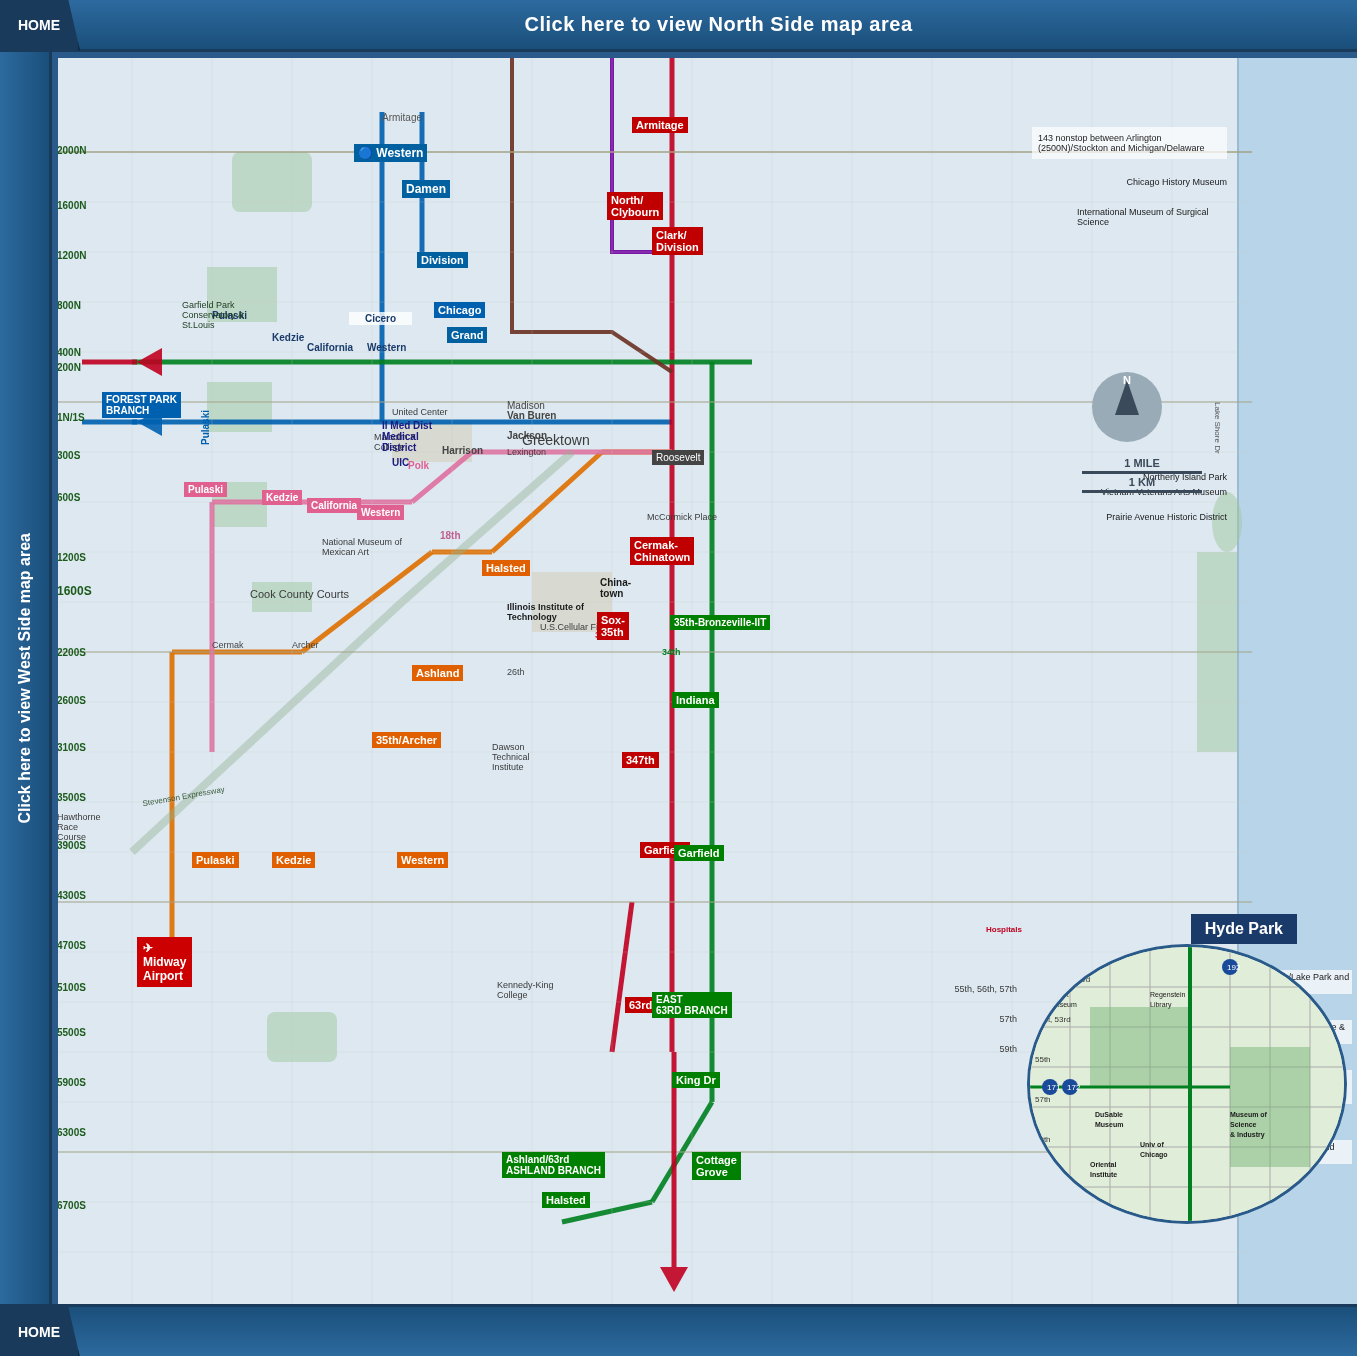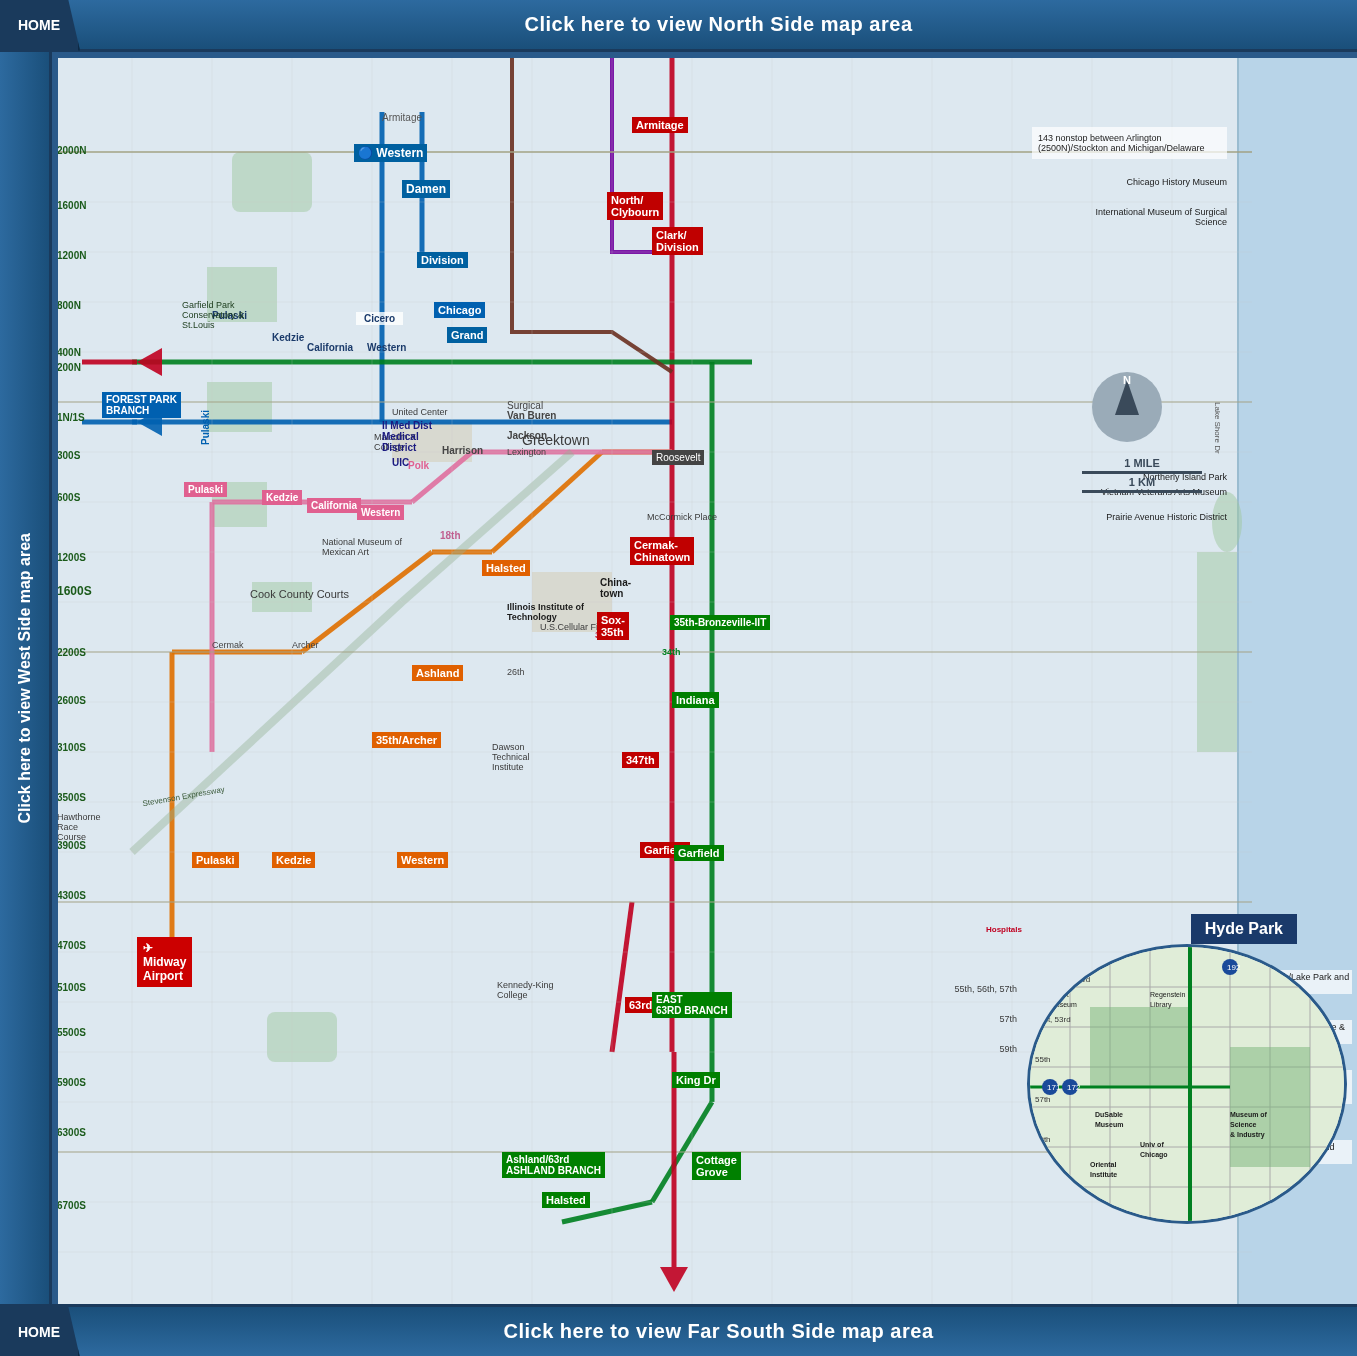--- a/index.html
+++ b/index.html
@@ -310,23 +310,20 @@
     <span>HOME</span>
   </div>
   <div class="top-bar-title">
     <span>Click here to view North Side map area</span>
   </div>
 </div>
 
 <div class="bottom-bar">
   <div class="home-btn-bottom">
     <span>HOME</span>
-  </div>
-  <div class="bottom-bar-title">
-    <span>Click here to view Far South Side map area</span>
   </div>
 </div>
 
 <div class="left-bar">
   <div class="left-bar-text">
     <span>Click here to view West Side map area</span>
   </div>
 </div>
 
 <div class="map-area">
@@ -602,21 +599,21 @@
         <text x="197" y="23" font-size="8" fill="white">192</text>
       </svg>
     </div>
 
     <div style="position:absolute;top:75px;right:130px;font-size:9px;color:#1a1a1a;max-width:195px;background:rgba(255,255,255,0.7);padding:6px;">
       143 nonstop between Arlington (2500N)/Stockton and Michigan/Delaware
     </div>
     <div style="position:absolute;top:125px;right:130px;font-size:9px;color:#1a1a1a;max-width:150px;">
       Chicago History Museum
     </div>
-    <div style="position:absolute;top:155px;right:130px;font-size:9px;color:#1a1a1a;max-width:150px;text-align:right;">
+    <div style="position:absolute;top:155px;right:130px;font-size:9px;color:#1a1a1a;max-width:150px;">
       International Museum of Surgical Science
     </div>
     <div style="position:absolute;top:435px;right:130px;font-size:9px;color:#1a1a1a;max-width:150px;">
       Vietnam Veterans Arts Museum
     </div>
     <div style="position:absolute;top:460px;right:130px;font-size:9px;color:#1a1a1a;max-width:150px;">
       Prairie Avenue Historic District
     </div>
     <div style="position:absolute;top:420px;right:130px;font-size:9px;color:#1a1a1a;max-width:120px;">
       Northerly Island Park
@@ -628,39 +625,39 @@
     <div style="position:absolute;bottom:260px;right:5px;font-size:9px;color:#1a1a1a;max-width:180px;background:rgba(255,255,255,0.7);padding:2px;">
       10 nonstop between Museum of Science &amp; Industry and 11th/Columbus
     </div>
     <div style="position:absolute;bottom:200px;right:5px;font-size:9px;color:#1a1a1a;max-width:190px;background:rgba(255,255,255,0.7);padding:2px;">
       Bus 10 offers direct service to/from North Michigan Avenue and downtown. See other side for hours.
     </div>
     <div style="position:absolute;bottom:140px;right:5px;font-size:9px;color:#1a1a1a;max-width:180px;background:rgba(255,255,255,0.7);padding:2px;">
       14 26 nonstop between 67th/Jeffery and 11th/Columbus
     </div>
 
-    <div style="position:absolute;left:304px;top:260px;font-size:10px;font-weight:bold;color:#1a3a6a;background:rgba(255,255,255,0.8);padding:1px 8px;">Cicero</div>
+    <div style="position:absolute;left:297px;top:260px;font-size:10px;font-weight:bold;color:#1a3a6a;background:rgba(255,255,255,0.8);padding:1px 16px;">Cicero</div>
     <div style="position:absolute;left:160px;top:258px;font-size:10px;font-weight:bold;color:#1a3a6a;">Pulaski</div>
     <div style="position:absolute;left:220px;top:280px;font-size:10px;font-weight:bold;color:#1a3a6a;">Kedzie</div>
     <div style="position:absolute;left:255px;top:290px;font-size:10px;font-weight:bold;color:#1a3a6a;">California</div>
     <div style="position:absolute;left:315px;top:290px;font-size:10px;font-weight:bold;color:#1a3a6a;">Western</div>
 
     <div style="position:absolute;left:130px;top:248px;font-size:9px;color:#1a3a1a;max-width:70px;">Garfield Park Conservatory &amp; St.Louis</div>
 
     <div style="position:absolute;left:388px;top:478px;font-size:10px;color:#c06090;font-weight:bold;">18th</div>
 
     <div style="position:absolute;left:356px;top:408px;font-size:10px;color:#e06090;font-weight:bold;">Polk</div>
 
     <div style="position:absolute;left:390px;top:393px;font-size:10px;color:#444;font-weight:bold;">Harrison</div>
 
     <div style="position:absolute;left:455px;top:378px;font-size:10px;color:#444;font-weight:bold;">Jackson</div>
 
     <div style="position:absolute;left:455px;top:358px;font-size:10px;color:#444;font-weight:bold;">Van Buren</div>
 
-    <div style="position:absolute;left:455px;top:348px;font-size:10px;color:#444;">Surgical</div>
+    <div style="position:absolute;left:455px;top:348px;font-size:10px;color:#444;">Madison</div>
 
     <div style="position:absolute;left:455px;top:395px;font-size:9px;color:#444;">Lexington</div>
 
     <div style="position:absolute;left:340px;top:355px;font-size:9px;color:#3a3a3a;">United Center</div>
 
     <div style="position:absolute;left:148px;top:358px;font-size:10px;color:#0060b0;font-weight:bold;writing-mode:vertical-lr;transform:rotate(180deg);">Pulaski</div>
 
     <div style="position:absolute;left:160px;top:588px;font-size:9px;color:#444;">Cermak</div>
     <div style="position:absolute;left:240px;top:588px;font-size:9px;color:#444;">Archer</div>
 

